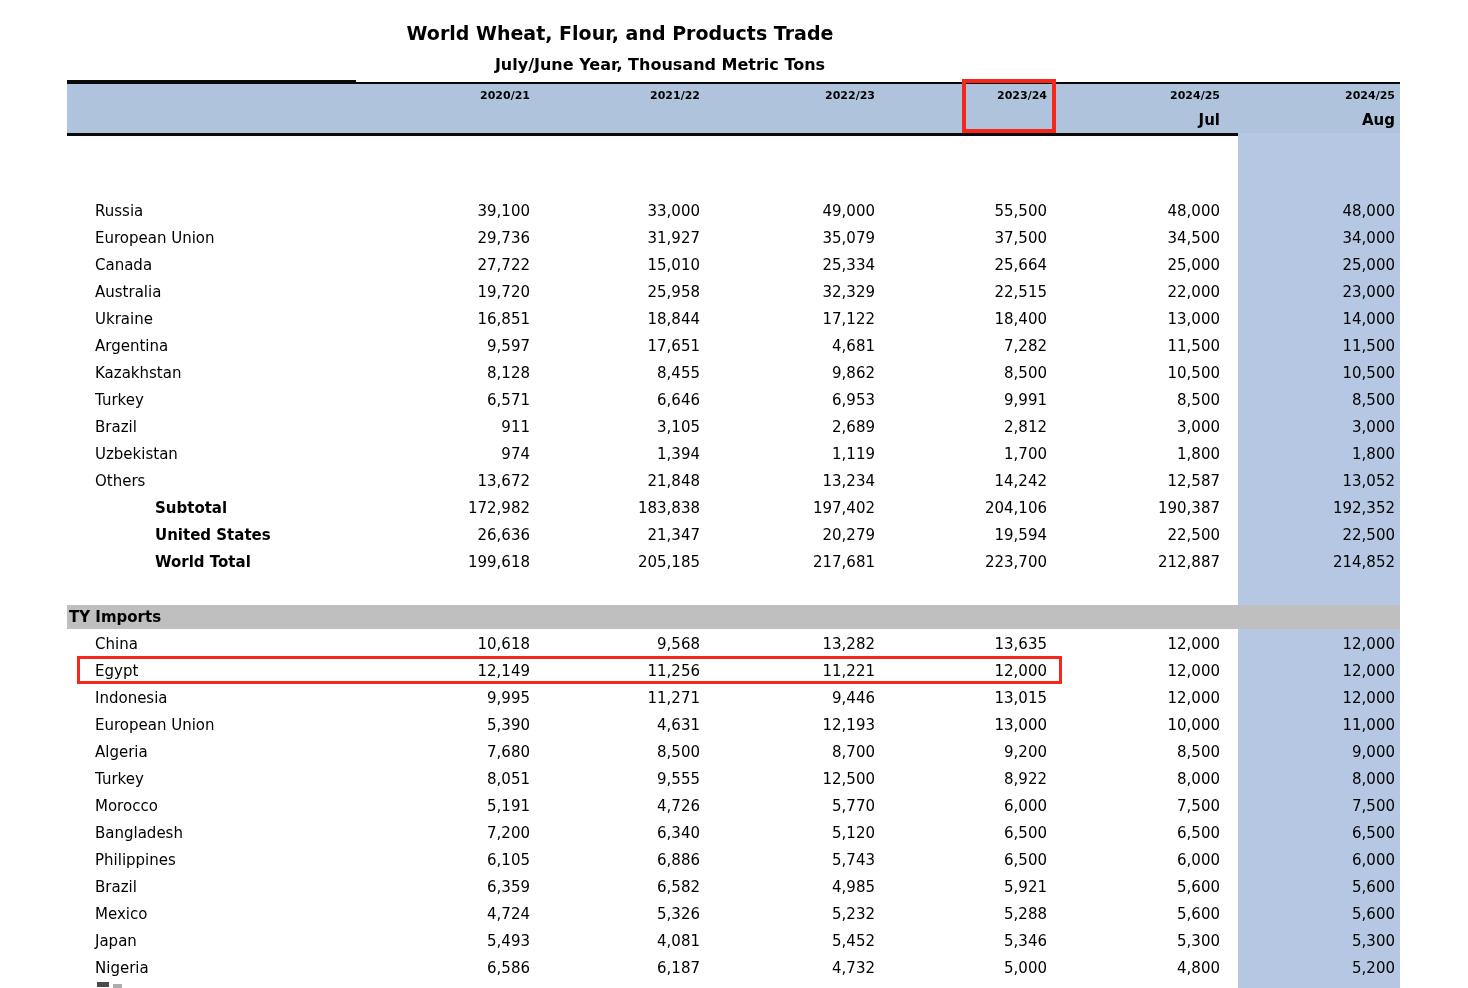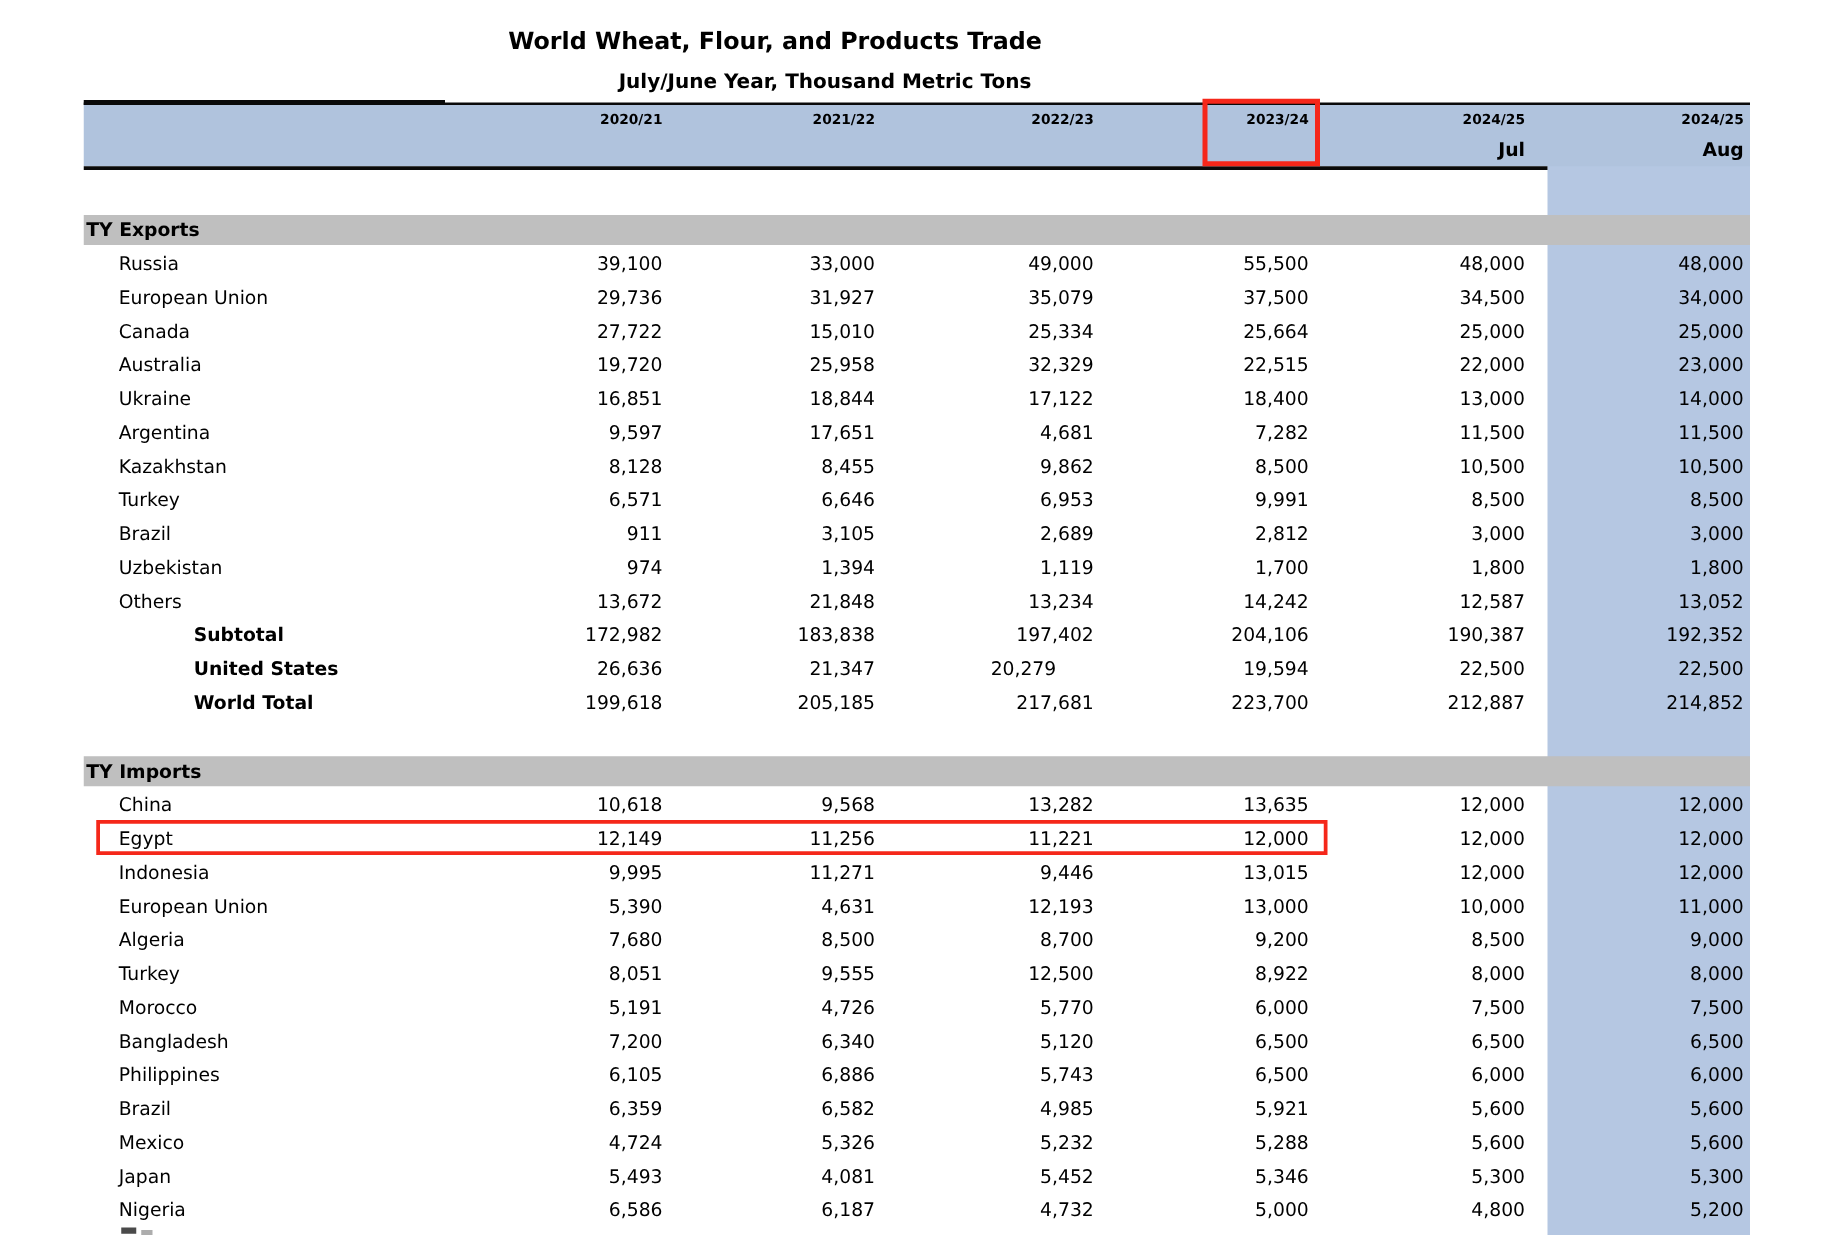--- a/index.html
+++ b/index.html
@@ -48,21 +48,20 @@
       <span class="year-label" style="right: 353px;">2023/24</span>
       <span class="year-label" style="right: 180px;">2024/25</span>
       <span class="sub-label" style="right: 180px;">Jul</span>
       <span class="year-label" style="right: 5px;">2024/25</span>
       <span class="sub-label" style="right: 5px;">Aug</span>
     </div>
   <div class="hline hl-top-thin"></div>
   <div class="hline hl-top-thick"></div>
   <div class="hline hl-header-bottom"></div>
 
-  <div class="section-bar" id="secbar-0" style="top:172px">TY Exports</div>
   <div id="rows-0">
       <div class="row" style="top: 198px;">
         <span class="rlabel">Russia</span>
         <span class="cell" style="right: 870px;">39,100</span>
         <span class="cell" style="right: 700px;">33,000</span>
         <span class="cell" style="right: 525px; margin-left: 36px;">49,000</span>
         <span class="cell" style="right: 353px;">55,500</span>
         <span class="cell" style="right: 180px;">48,000</span>
         <span class="cell" style="right: 5px;">48,000</span>
       </div>
@@ -162,21 +161,21 @@
         <span class="cell" style="right: 700px;">183,838</span>
         <span class="cell" style="right: 525px;">197,402</span>
         <span class="cell" style="right: 353px;">204,106</span>
         <span class="cell" style="right: 180px;">190,387</span>
         <span class="cell" style="right: 5px;">192,352</span>
       </div>
       <div class="row" style="top: 522px;">
         <span class="rlabel bold">United States</span>
         <span class="cell" style="right: 870px;">26,636</span>
         <span class="cell" style="right: 700px;">21,347</span>
-        <span class="cell" style="right: 555px; text-align: right;">20,279</span>
+        <span class="cell" style="right: 525px; text-align: right;">20,279</span>
         <span class="cell" style="right: 353px;">19,594</span>
         <span class="cell" style="right: 180px;">22,500</span>
         <span class="cell" style="right: 5px;">22,500</span>
       </div>
       <div class="row" style="top: 549px;">
         <span class="rlabel bold">World Total</span>
         <span class="cell" style="right: 870px;">199,618</span>
         <span class="cell" style="right: 700px;">205,185</span>
         <span class="cell" style="right: 525px;">217,681</span>
         <span class="cell" style="right: 353px;">223,700</span>

